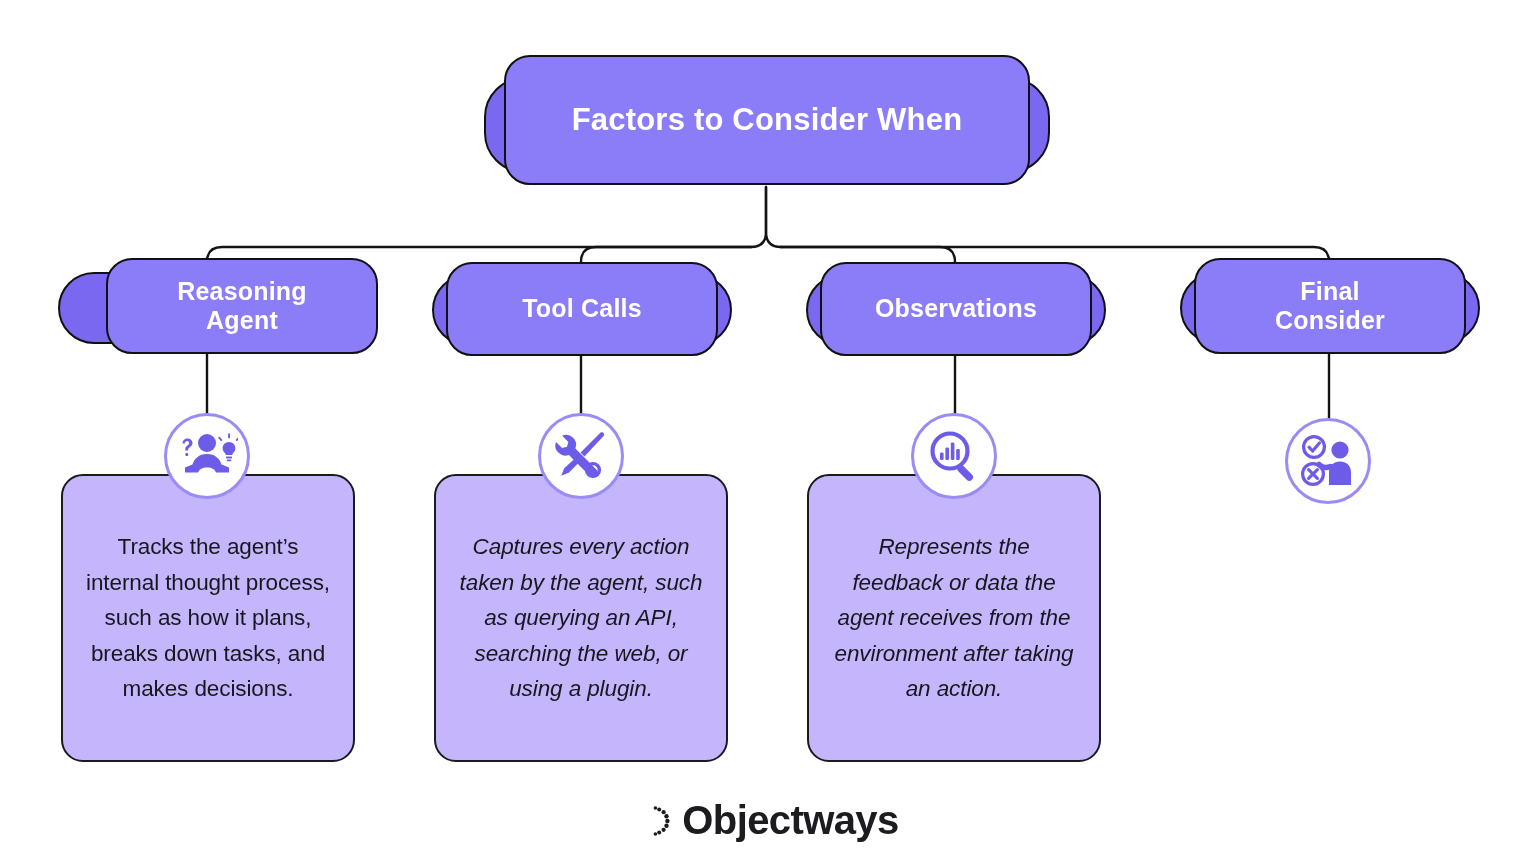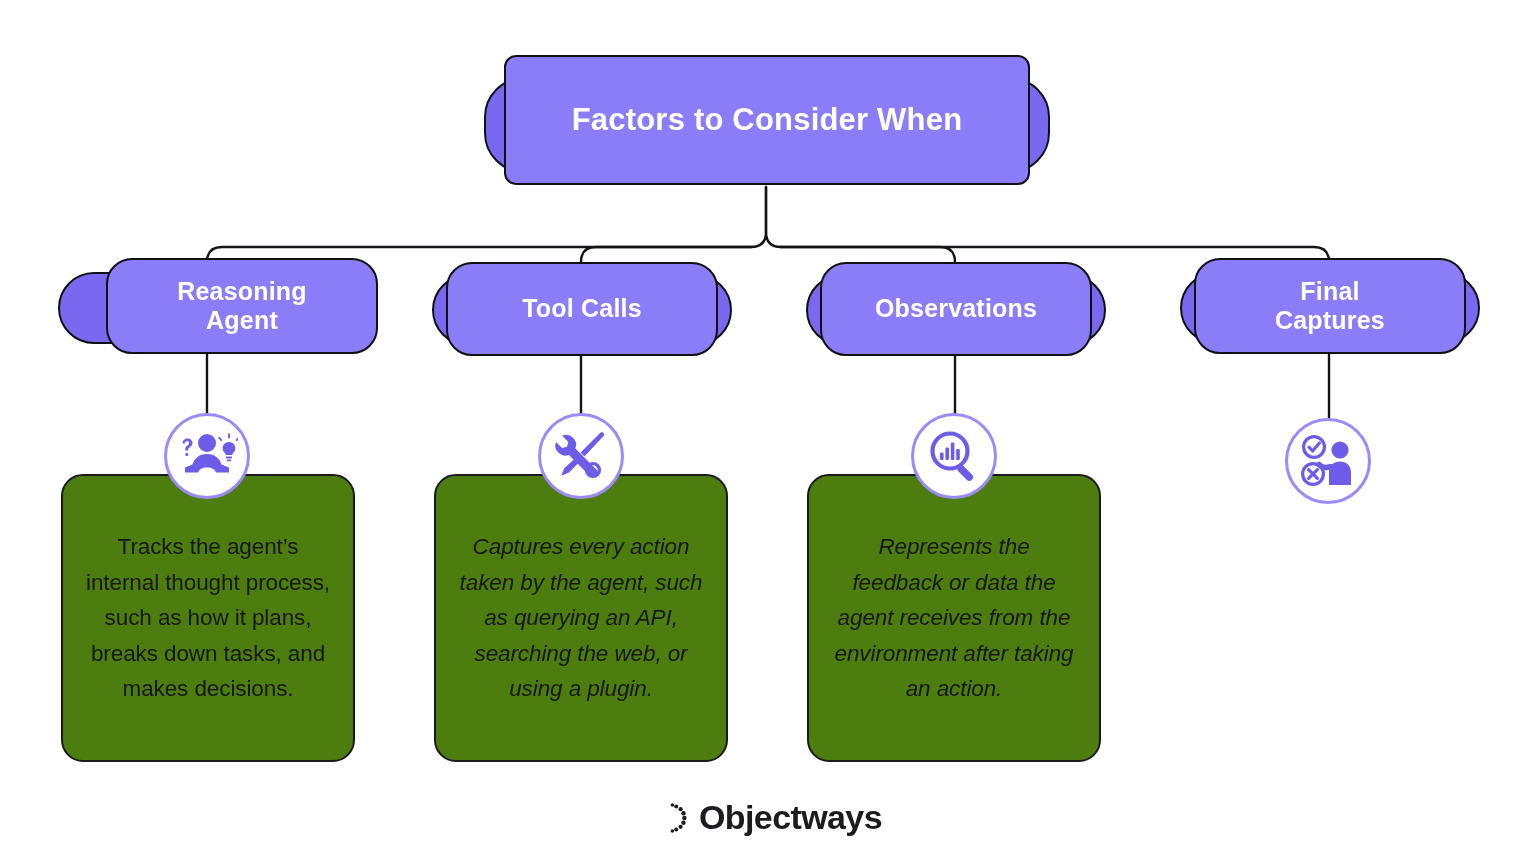--- a/index.html
+++ b/index.html
@@ -34,21 +34,21 @@
     text-align:center;
     color:#ffffff;
     font-weight:bold;
     letter-spacing:.2px;
     line-height:1.18;
   }
 
   
   #title-node{left:484px;top:55px;width:566px;height:140px;}
   #title-node .shadow{left:0;top:22px;width:566px;height:96px;border-radius:40px;}
-  #title-node .face{left:20px;top:0;width:526px;height:130px;border-radius:12px;font-size:31px;padding:0 26px;box-sizing:border-box;}
+  #title-node .face{left:20px;top:0;width:526px;height:130px;border-radius:26px;font-size:31px;padding:0 26px;box-sizing:border-box;}
 
   
   .cat{width:300px;}
   .cat .shadow{left:0;top:14px;width:300px;height:68px;border-radius:999px;}
   .cat .face{left:14px;top:0;width:272px;border-radius:26px;font-size:25px;}
 
   #cat0{left:58px;top:258px;height:104px;}
   #cat0 .shadow{top:14px;height:72px;}
   #cat0 .face{height:96px;margin-left:34px;}
 
@@ -61,21 +61,21 @@
   #cat2 .face{height:94px;}
 
   #cat3{left:1180px;top:258px;height:104px;}
   #cat3 .shadow{top:14px;height:72px;}
   #cat3 .face{height:96px;}
 
   
   .card{
     position:absolute;
     width:294px;
-    background:#4d7c0f;
+    background:#c4b5fd;
     border:2px solid #1a1a1f;
     border-radius:22px;
     box-sizing:border-box;
     display:flex;align-items:center;justify-content:center;
     padding:26px 22px;
     text-align:center;
     font-size:22.5px;
     line-height:1.58;
     color:#18181c;
     letter-spacing:-.1px;
@@ -101,21 +101,21 @@
   #bub2{left:911px;top:413px;}
   #bub3{left:1285px;top:418px;}
   .bubble svg{display:block;}
 
   
   .logo{
     position:absolute;left:0;top:798px;width:1536px;
     display:flex;align-items:center;justify-content:center;gap:11px;
   }
   .logo-word{
-    font-size:34px;font-weight:bold;color:#1b1b20;letter-spacing:-.6px;
+    font-size:40px;font-weight:bold;color:#1b1b20;letter-spacing:-.6px;
   }
 </style>
 </head>
 <body>
 
 <div class="stage">
 
   <svg class="wires" viewBox="0 0 1536 864" width="1536" height="864" aria-hidden="true">
     <g fill="none" stroke="#141418" stroke-width="2.4" stroke-linecap="round">
 
@@ -166,21 +166,21 @@
     <div class="face">
       <span>Observations</span>
     </div>
   </div>
 
   <div class="node cat" id="cat3">
     <div class="shadow"></div>
     <div class="face">
       <span>
         <span>Final</span><br>
-        <span>Captures</span>
+        <span>Consider</span>
       </span>
     </div>
   </div>
 
   <div class="card" id="card0">
     <span>Tracks the agent’s internal thought process, such as how it plans, breaks down tasks, and makes decisions.</span>
   </div>
   <div class="card" id="card1">
     <span>Captures every action taken by the agent, such as querying an API, searching the web, or using a plugin.</span>
   </div>

